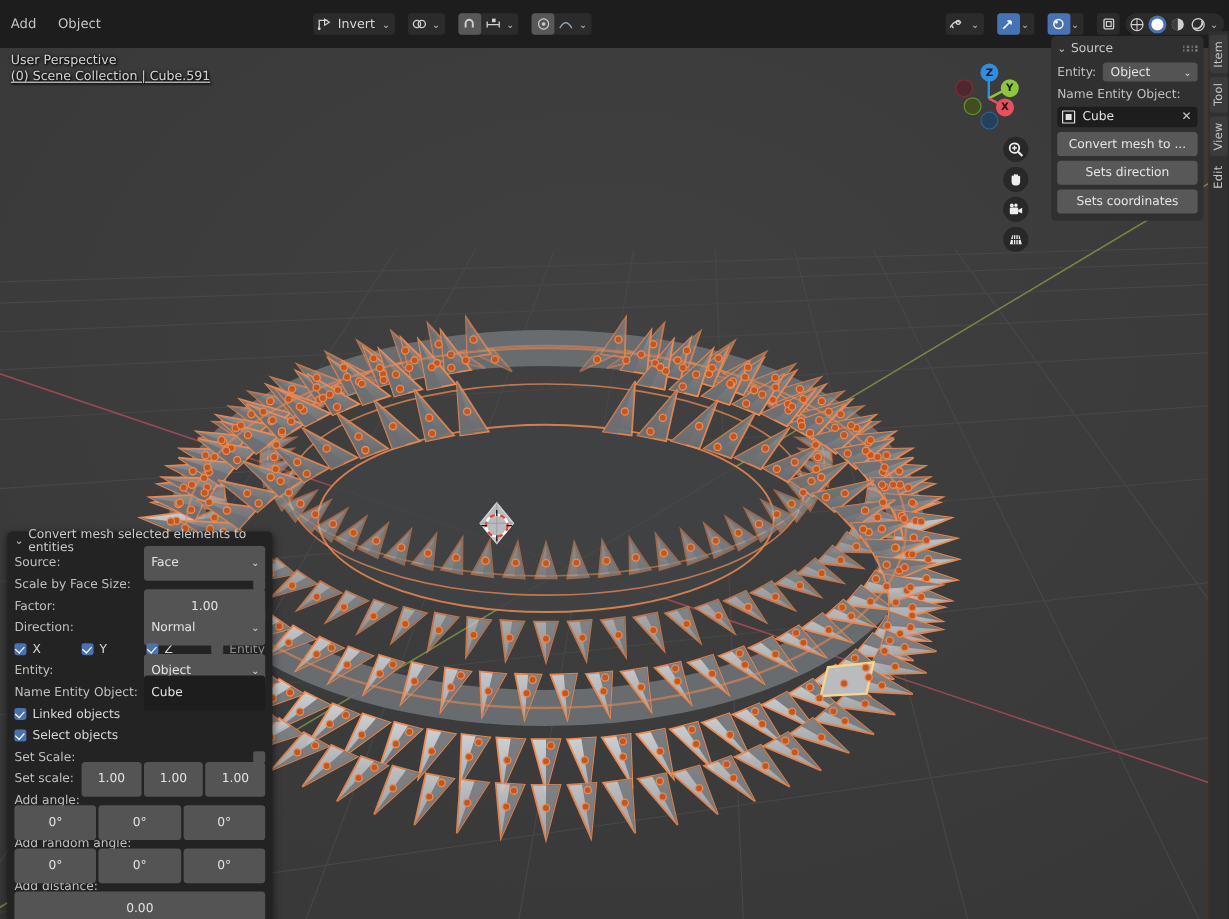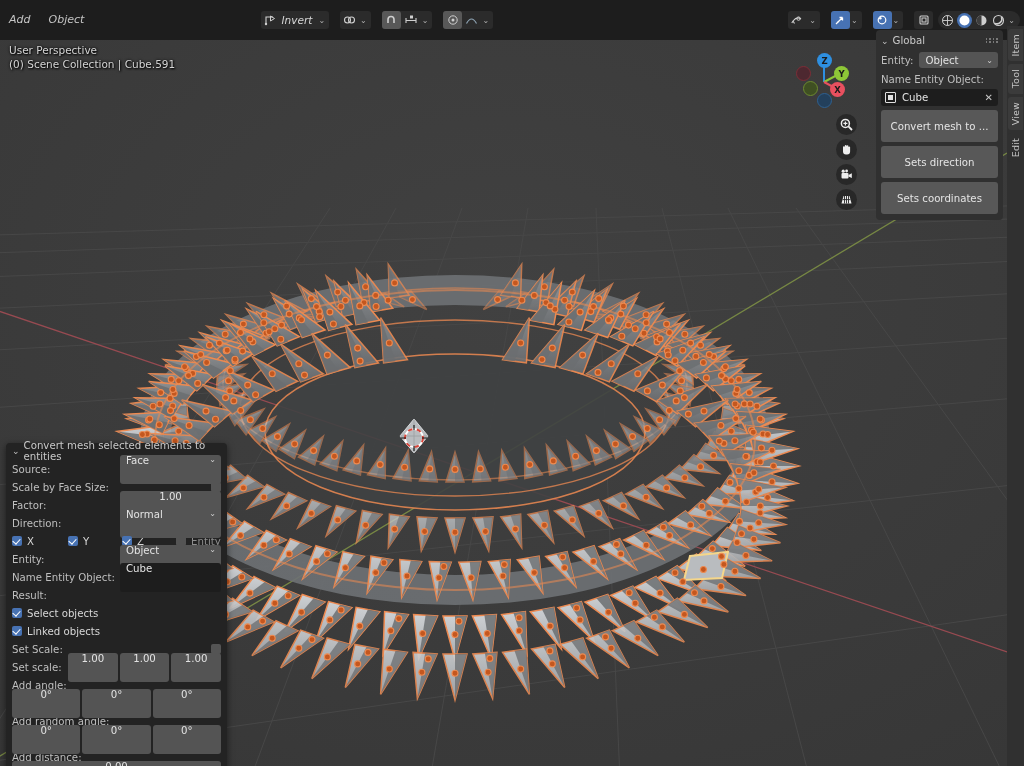--- a/index.html
+++ b/index.html
@@ -2,21 +2,21 @@
 <html><head>
 <meta charset="utf-8">
 <style>
   * { box-sizing: border-box; margin:0; padding:0; }
   html,body { width:1024px; height:766px; overflow:hidden; background:#1d1d1d;
     font-family:"DejaVu Sans", sans-serif; }
   #app { position:relative; width:1024px; height:766px; }
 
   
   .topbar { position:absolute; left:0; top:0; width:1024px; height:40px;
-    background:#1d1d1d; display:flex; align-items:center;font-style:italic; }
+    background:#1d1d1d; display:flex; align-items:center; }
   .menu-item { color:#c5c5c5; font-size:11px; padding:0 9px; line-height:26px; cursor:default; }
 
   .hdr-grp { display:flex; align-items:center; height:18px; border-radius:3px;
     background:#2b2b2b; margin-left:5px; }
   .hdr-btn { display:flex; align-items:center; justify-content:center; height:18px;
     min-width:19px; padding:0 3px; color:#d0d0d0; font-size:10px; }
   .hdr-btn.on { background:#4772b3; border-radius:3px; }
   .hdr-btn.on2 { background:#585858; border-radius:3px; }
   .hdr-txt { color:#d6d6d6; font-size:10.5px; padding:0 5px 0 2px; }
   .chev { font-size:8px; color:#b0b0b0; padding:0 4px 0 1px; }
@@ -28,21 +28,21 @@
     display:flex; align-items:center; justify-content:center; }
 
   
   .viewport { position:absolute; left:0; top:40px; width:1007px; height:740px;
     background:#c2410c; overflow:hidden; }
   .vp-svg { position:absolute; left:0; top:0; }
 
   .vp-text { position:absolute; left:9px; color:#d4d4d4; font-size:10.5px;
     text-shadow:0 0 3px #000, 1px 1px 2px #000; white-space:nowrap; }
   #vp-persp { top:4px; }
-  #vp-coll  { top:18px; }
+  #vp-coll  { top:18px;text-decoration:underline; }
 
   
   .gizmo { position:absolute; left:793px; top:8px; width:62px; height:62px; }
   .axis-ball { position:absolute; width:15px; height:15px; border-radius:50%;
     display:flex; align-items:center; justify-content:center;
     font-size:8.5px; font-weight:bold; color:#1a1a1a; }
   .nav-btn { position:absolute; left:836px; width:21px; height:21px; border-radius:50%;
     background:#282828; display:flex; align-items:center; justify-content:center;
     color:#e8e8e8; }
 
@@ -50,21 +50,21 @@
   .oppanel { position:absolute; left:6px; top:403px; width:221px;
     background:#232323; border-radius:4px; padding:0 0 4px 0;
     box-shadow:0 2px 7px rgba(0,0,0,.55); }
   .op-head { display:flex; align-items:center; height:16px; padding:0 6px; }
   .op-head-title { color:#c9c9c9; font-size:10.2px; margin-left:4px; }
   .op-body { padding:2px 6px 0 6px; }
   .row { display:flex; align-items:center; height:16px; margin-bottom:2px; }
   .lbl { color:#bfbfbf; font-size:10.2px; flex:0 0 108px; }
   .lbl-full { color:#bfbfbf; font-size:10.2px; }
   .field { flex:1; height:29px; background:#545454; border-radius:3px;
-    display:flex; align-items:flex-start; position:relative; }
+    display:flex; align-items:center; position:relative; }
   .field-txt { color:#e2e2e2; font-size:10.2px; padding-left:6px; }
   .field-ctr { color:#e2e2e2; font-size:10.2px; width:100%; text-align:center; }
   .field.dark { background:#1d1d1d; }
   .fchev { position:absolute; right:5px; font-size:8px; color:#cfcfcf; }
   .cbox { width:10px; height:10px; border-radius:2px; background:#545454;
     display:inline-block; flex:0 0 10px; }
   .cbox.ck { background:#4772b3; position:relative; }
   .cbox.ck:after { content:""; position:absolute; left:2px; top:1px; width:4px; height:6px;
     border:solid #fff; border-width:0 1.6px 1.6px 0; transform:rotate(42deg); }
   .cb-lbl { color:#d7d7d7; font-size:10.2px; margin-left:5px; }
@@ -77,21 +77,21 @@
   .sidebar { position:absolute; left:872px; top:26px; width:135px; padding:4px 4px 0 4px; }
   .sb-panel { background:#303030; border-radius:4px; padding:3px 5px 6px 5px; }
   .sb-head { display:flex; align-items:center; height:15px; }
   .sb-title { color:#c9c9c9; font-size:10.2px; margin-left:4px; flex:1; }
   .grip { display:grid; grid-template-columns:repeat(4,2px); gap:1.5px; opacity:.45; }
   .grip i { width:1.5px; height:1.5px; background:#cfcfcf; display:block; }
   .sb-row { display:flex; align-items:center; height:16px; margin-top:4px; }
   .sb-lbl { color:#bfbfbf; font-size:10.2px; }
   .sb-field { flex:1; height:16px; background:#545454; border-radius:3px;
     display:flex; align-items:center; position:relative; margin-left:6px; }
-  .sb-btn { height:32px; background:#585858; border-radius:3px; color:#e4e4e4;
+  .sb-btn { height:20px; background:#585858; border-radius:3px; color:#e4e4e4;
     font-size:10.2px; display:flex; align-items:center; justify-content:center;
     margin-top:4px; }
   .namefield { height:17px; background:#1d1d1d; border-radius:3px; display:flex;
     align-items:center; margin-top:3px; position:relative; }
   .objicon { width:11px; height:11px; margin-left:4px; border:1.3px solid #e0e0e0;
     border-radius:1px; display:flex; align-items:center; justify-content:center; }
   .objicon i { width:5px; height:5px; background:#e0e0e0; display:block; }
   .xbtn { position:absolute; right:5px; color:#c8c8c8; font-size:10px; }
 
   
@@ -1369,32 +1369,29 @@
           </div>
         </div>
 
         <div class="row">
           <span class="lbl">Name Entity Object:</span>
           <div class="field dark">
             <span class="field-txt">Cube</span>
           </div>
         </div>
 
-        <div class="row">
-          <span class="lbl-full">Result:</span>
+
+        <div class="row">
+          <span class="cbox ck"></span>
+          <span class="cb-lbl">Linked objects</span>
         </div>
 
         <div class="row">
           <span class="cbox ck"></span>
           <span class="cb-lbl">Select objects</span>
-        </div>
-
-        <div class="row">
-          <span class="cbox ck"></span>
-          <span class="cb-lbl">Linked objects</span>
         </div>
 
         <div class="row">
           <span class="lbl" style="flex:1">Set Scale:</span>
           <span class="cbox"></span>
         </div>
 
         <div class="row">
           <span class="lbl" style="flex:0 0 56px">Set scale:</span>
           <div class="triple">
@@ -1454,21 +1451,21 @@
         </div>
 
       </div>
     </div>
   </div>
 
   <div class="sidebar">
     <div class="sb-panel">
       <div class="sb-head">
         <span style="color:#c0c0c0;font-size:9px;">⌄</span>
-        <span class="sb-title">Global</span>
+        <span class="sb-title">Source</span>
         <span class="grip">
           <i></i>
             <i></i>
             <i></i>
             <i></i>
             <i></i>
             <i></i>
             <i></i>
             <i></i>
         </span>

